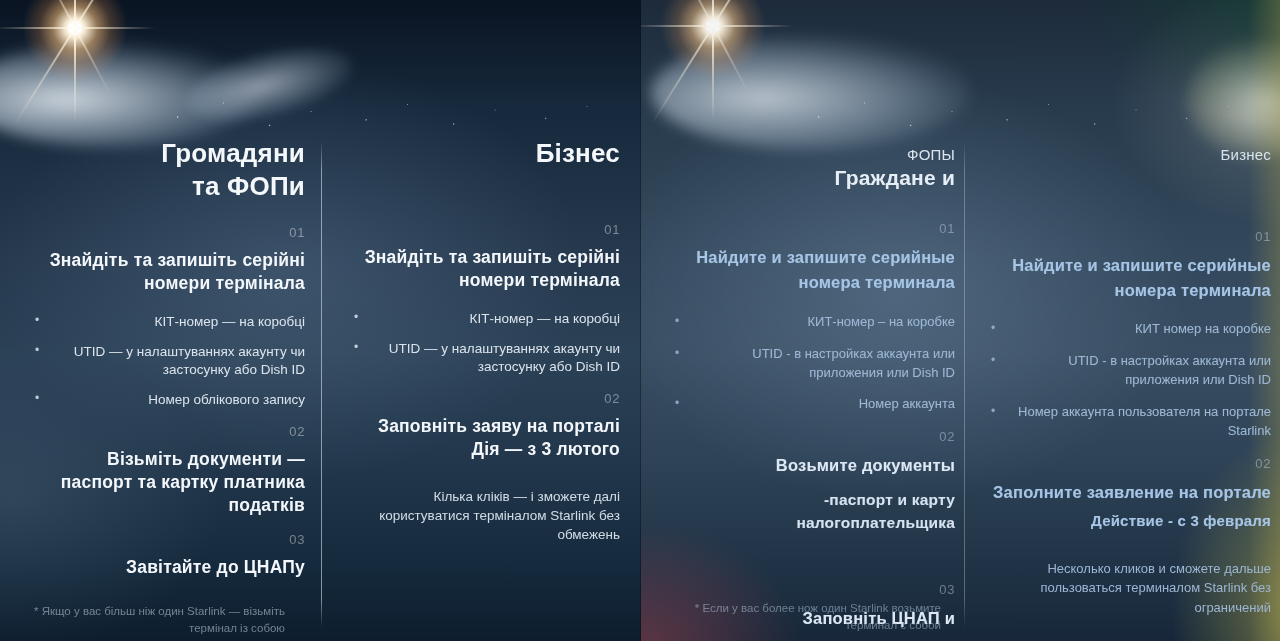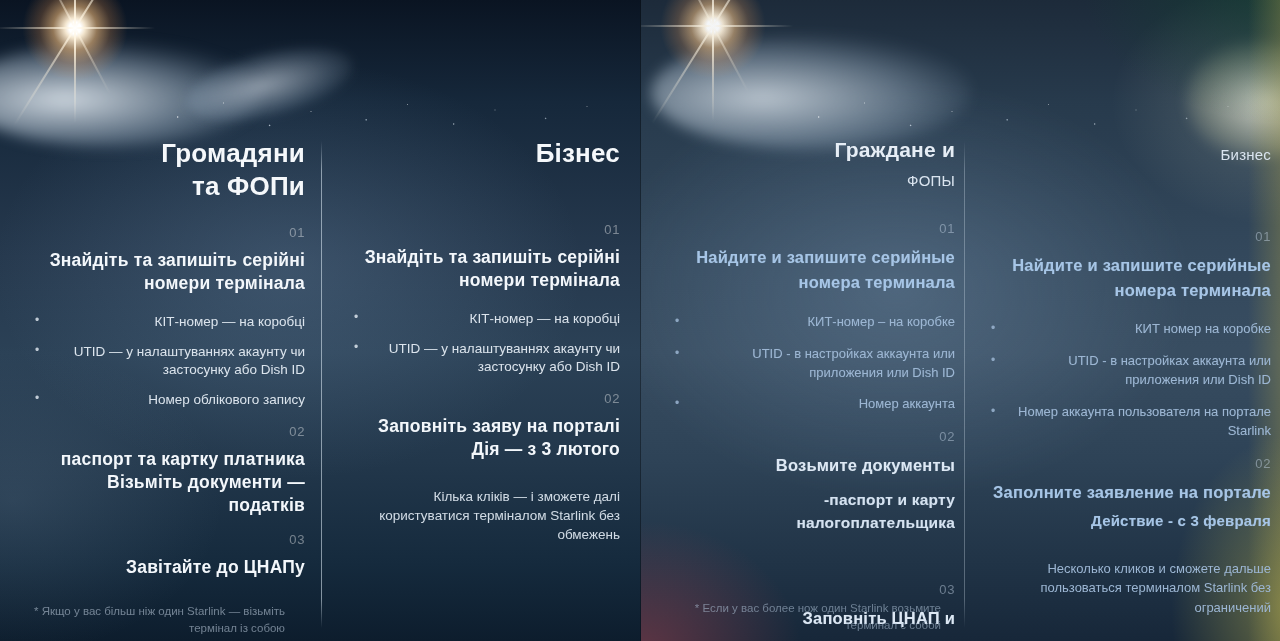--- a/index.html
+++ b/index.html
@@ -142,22 +142,22 @@
         <ul class="bullets">
           <li class="bullet">КІТ-номер — на коробці</li>
           <li class="bullet">UTID — у налаштуваннях акаунту чи застосунку або Dish ID</li>
           <li class="bullet">Номер облікового запису</li>
         </ul>
       </div>
 
       <div class="step">
         <div class="step-num">02</div>
         <h3 class="heading">
+          <span class="h-line">Візьміть документи —</span>
           <span class="h-line">паспорт та картку платника</span>
-          <span class="h-line">Візьміть документи —</span>
           <span class="h-line">податків</span>
         </h3>
       </div>
 
       <div class="step">
         <div class="step-num">03</div>
         <h3 class="heading">
           <span class="h-line">Завітайте до ЦНАПу</span>
         </h3>
       </div>
@@ -204,22 +204,22 @@
           <i class="ray r2"></i>
           <i class="ray r3"></i>
           <i class="ray r4"></i>
       </div>
       <div class="sparkles"></div>
     </div>
     <div class="tint"></div>
 
     <div class="col col-1">
       <h2 class="title">
+        <span class="t-line t-small">ФОПЫ</span>
         <span class="t-line t-big">Граждане и</span>
-        <span class="t-line t-small">ФОПЫ</span>
       </h2>
 
       <div class="step step-first">
         <div class="step-num">01</div>
         <h3 class="heading h-blue">
           <span class="h-line">Найдите и запишите серийные</span>
           <span class="h-line">номера терминала</span>
         </h3>
         <ul class="bullets">
           <li class="bullet">КИТ-номер – на коробке</li>

